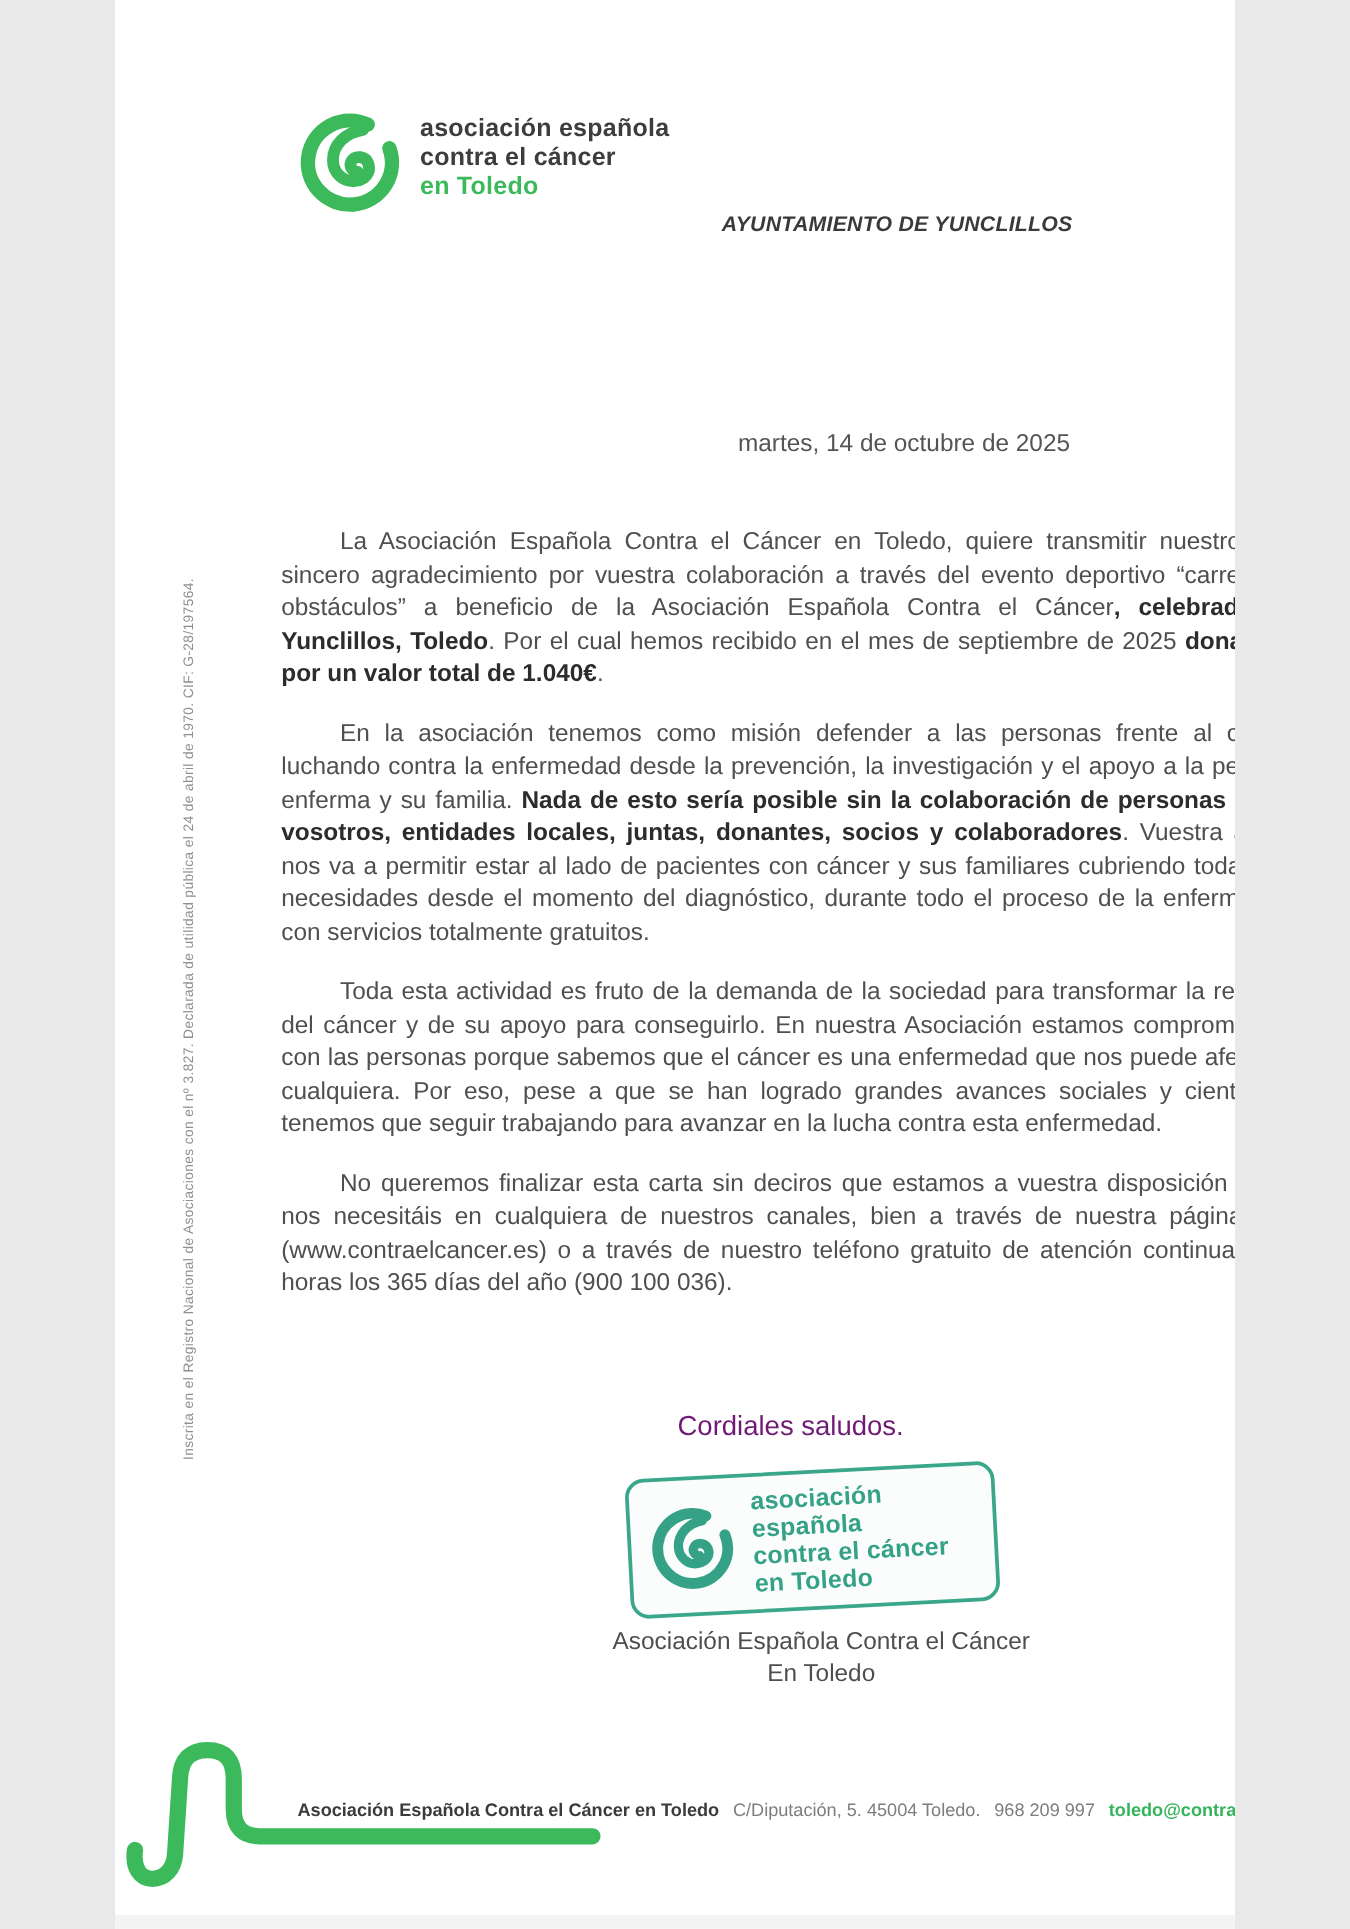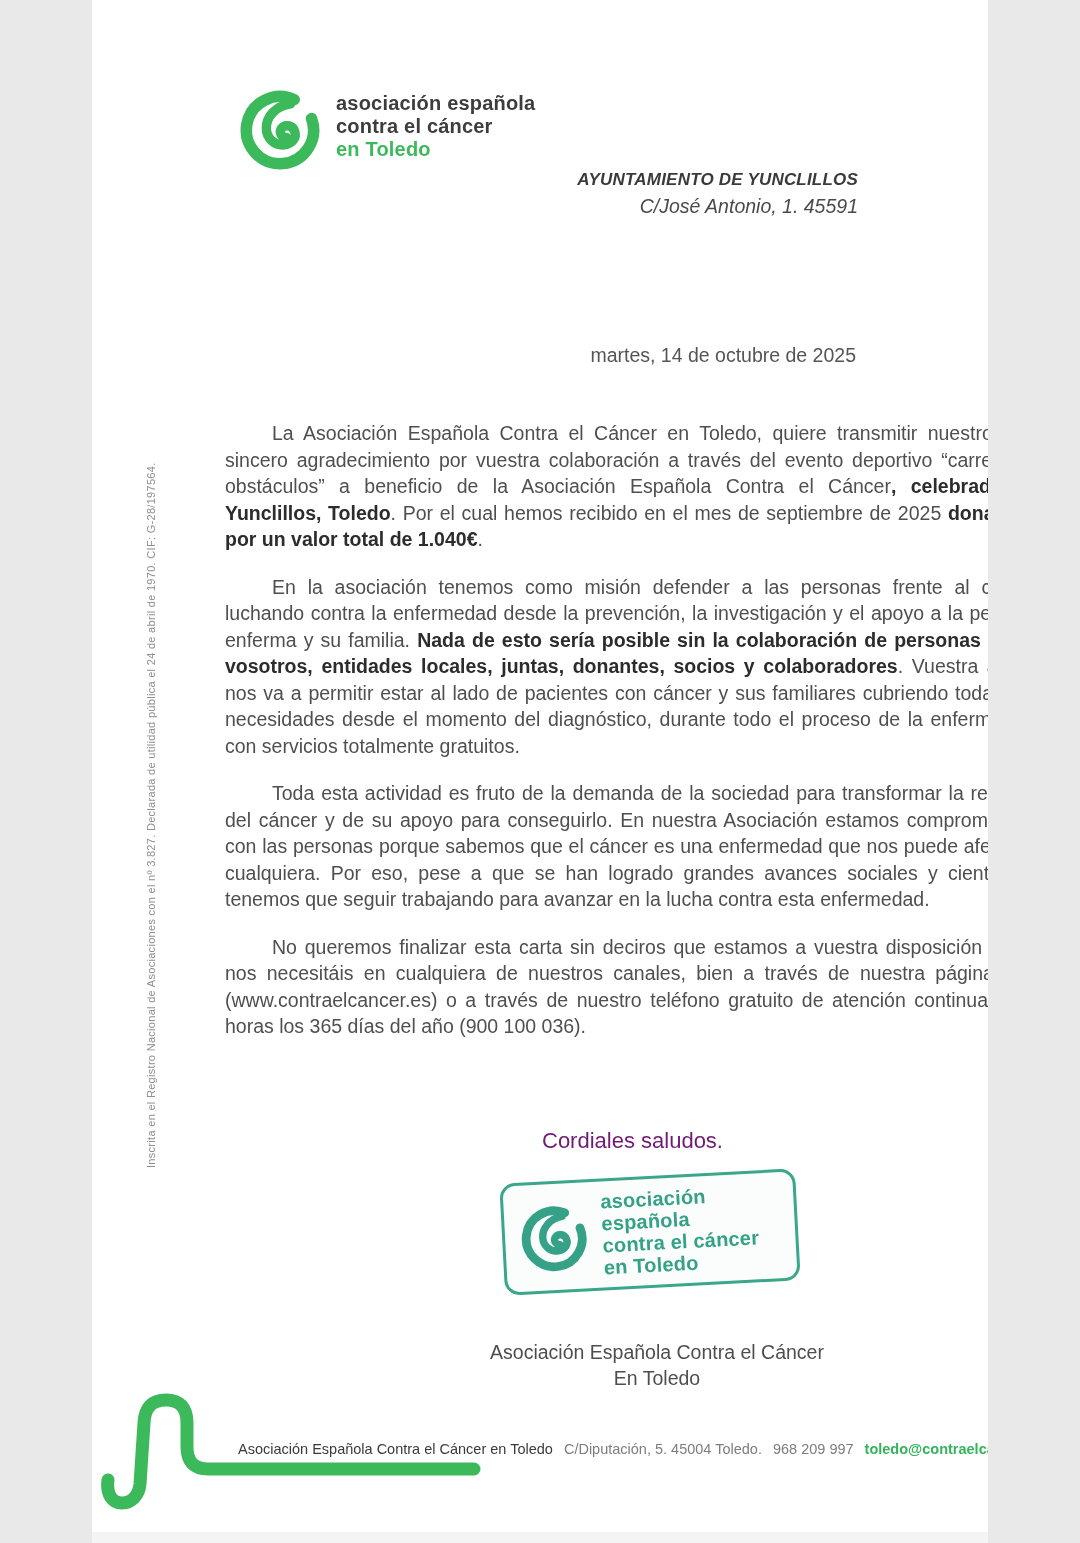--- a/index.html
+++ b/index.html
@@ -51,36 +51,36 @@
     background:rgba(246,252,249,.6);
     display:flex;align-items:center;gap:13px;
     padding:0 10px 0 14px;box-sizing:border-box;
     color:#35a287;
   }
   .stamp .logo-mark{width:70px;height:70px;color:#35a287;}
   .stamp-text{font-size:20px;line-height:22px;font-weight:700;letter-spacing:.2px;}
   
   .signature{
     position:absolute;left:155px;top:1300px;width:820px;
-    text-align:center;font-size:19.5px;line-height:26px;color:#4e4e4e;margin-top:39px;
+    text-align:center;font-size:19.5px;line-height:26px;color:#4e4e4e;
   }
   
   .side-note{
     position:absolute;left:53px;top:538px;height:630px;
     writing-mode:vertical-rl;transform:rotate(180deg);
     font-size:11px;color:#8f8f8f;letter-spacing:.3px;white-space:nowrap;
   }
   
   .footer-wave{position:absolute;left:0;top:1373px;width:400px;height:170px;}
   .footer-row{
     position:absolute;left:146px;top:1441px;width:900px;
     display:flex;align-items:baseline;gap:11px;
     font-size:14.5px;white-space:nowrap;
   }
-  .footer-org{font-weight:400;color:#3a3a3a;}
+  .footer-org{font-weight:700;color:#3a3a3a;}
   .footer-addr,.footer-phone{color:#7d7d7d;}
   .footer-email{color:#35b45b;font-weight:700;text-align:right;}
   .bottom-strip{
     position:absolute;left:0;bottom:0;width:100%;height:11px;background:#f4f4f4;
   }
 </style>
 </head>
 <body>
 
 <div class="page">
@@ -92,21 +92,20 @@
     </svg>
     <div class="logo-text">
       <div>asociación española</div>
       <div>contra el cáncer</div>
       <div class="green">en Toledo</div>
     </div>
   </div>
 
   <div class="recipient">
     <div class="name">AYUNTAMIENTO DE YUNCLILLOS</div>
-    <div class="addr">C/José Antonio, 1. 45591</div>
   </div>
 
   <div class="date-line">martes, 14 de octubre de 2025</div>
 
   <div class="body-text">
       <p><span>La Asociación Española Contra el Cáncer en Toledo, quiere transmitir nuestro más sincero agradecimiento por vuestra colaboración a través del evento deportivo “carrera de obstáculos” a beneficio de la Asociación Española Contra el Cáncer</span><b>, celebrado en Yunclillos, Toledo</b><span>. Por el cual hemos recibido en el mes de septiembre de 2025 </span><b>donativos por un valor total de 1.040€</b><span>.</span></p>
       <p><span>En la asociación tenemos como misión defender a las personas frente al cáncer luchando contra la enfermedad desde la prevención, la investigación y el apoyo a la persona enferma y su familia. </span><b>Nada de esto sería posible sin la colaboración de personas como vosotros, entidades locales, juntas, donantes, socios y colaboradores</b><span>. Vuestra ayuda nos va a permitir estar al lado de pacientes con cáncer y sus familiares cubriendo todas sus necesidades desde el momento del diagnóstico, durante todo el proceso de la enfermedad, con servicios totalmente gratuitos.</span></p>
       <p><span>Toda esta actividad es fruto de la demanda de la sociedad para transformar la realidad del cáncer y de su apoyo para conseguirlo. En nuestra Asociación estamos comprometidos con las personas porque sabemos que el cáncer es una enfermedad que nos puede afectar a cualquiera. Por eso, pese a que se han logrado grandes avances sociales y científicos, tenemos que seguir trabajando para avanzar en la lucha contra esta enfermedad.</span></p>
       <p><span>No queremos finalizar esta carta sin deciros que estamos a vuestra disposición por si nos necesitáis en cualquiera de nuestros canales, bien a través de nuestra página web (www.contraelcancer.es) o a través de nuestro teléfono gratuito de atención continuada 24 horas los 365 días del año (900 100 036).</span></p>
     </div>

